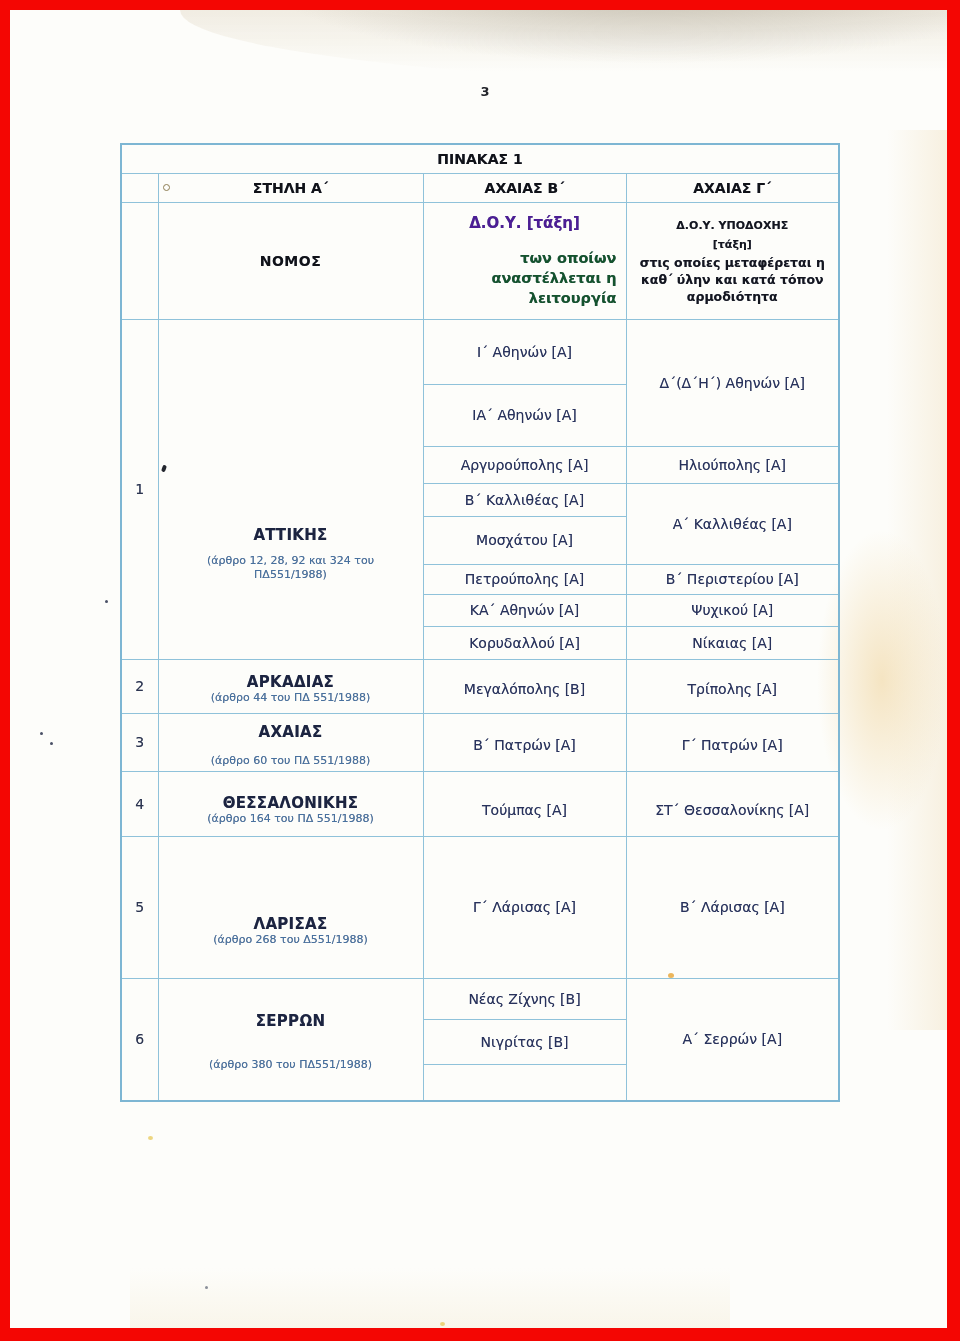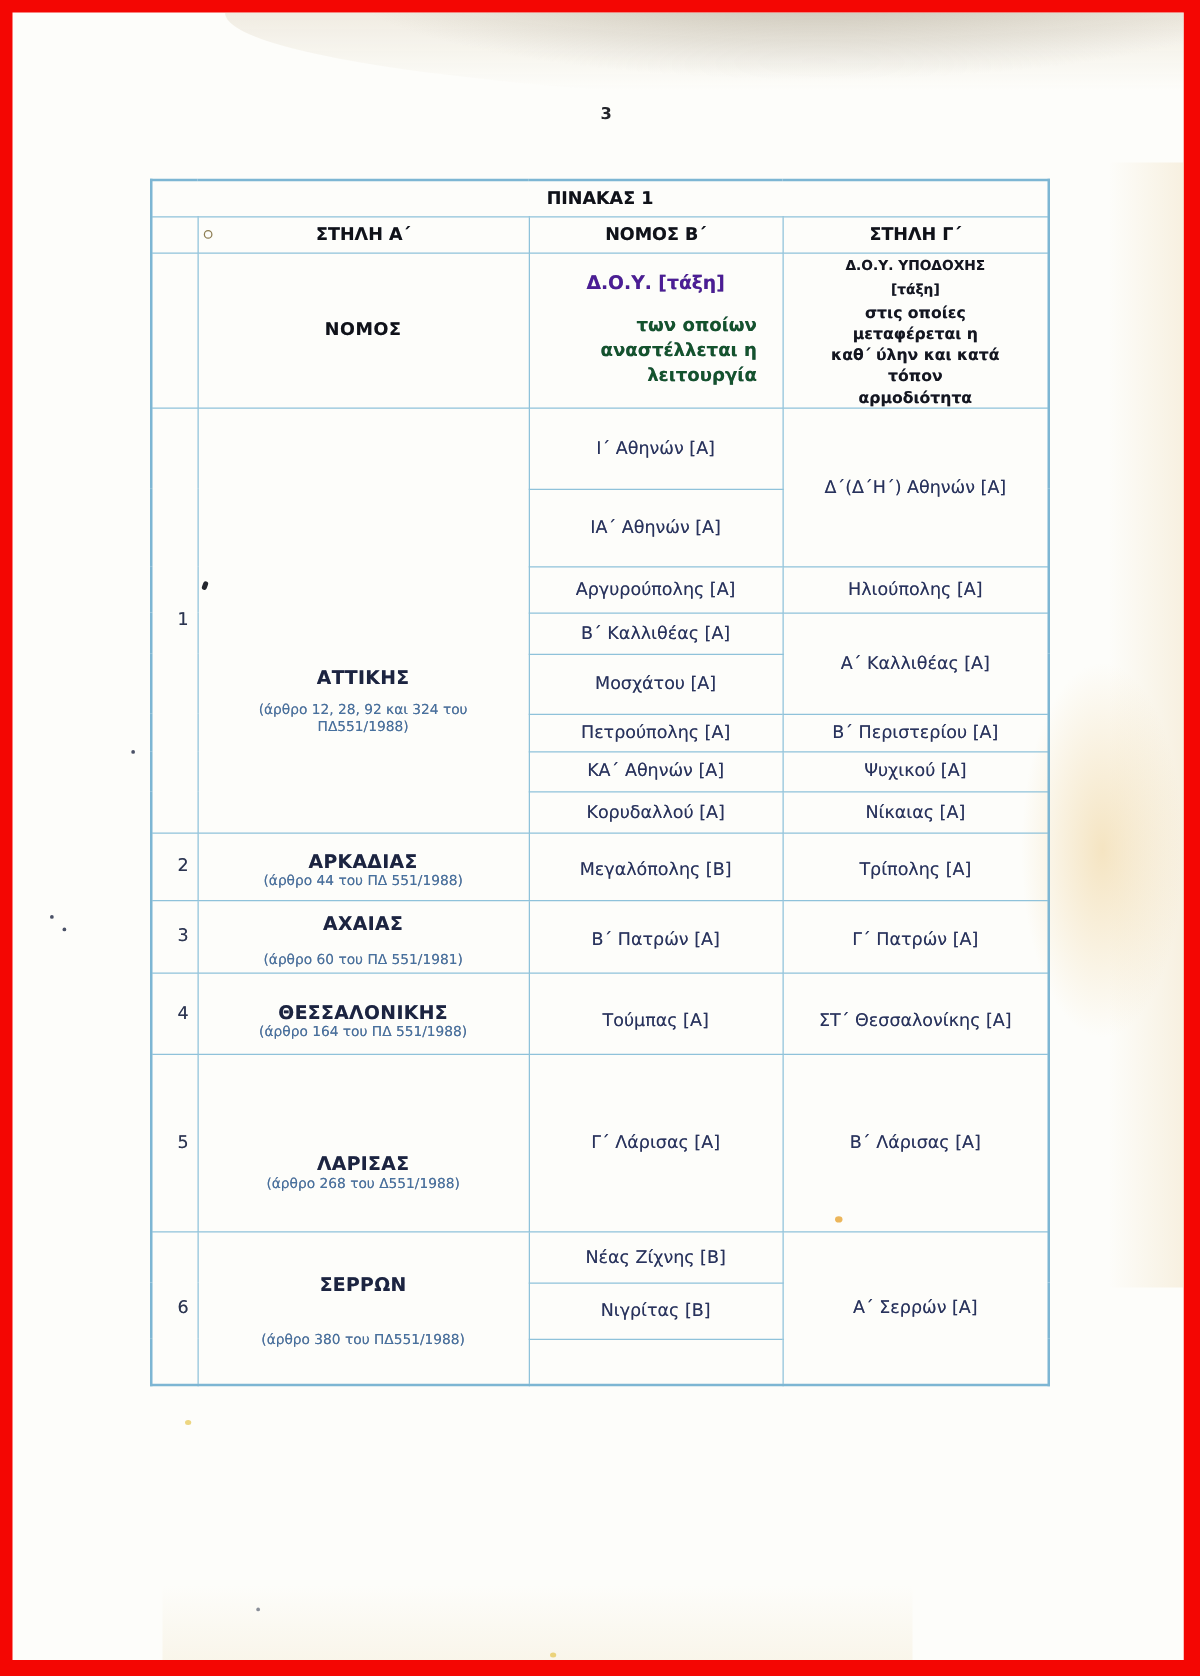--- a/index.html
+++ b/index.html
@@ -56,21 +56,21 @@
   table.pinakas{
     border-collapse:collapse;table-layout:fixed;width:718px;
     border:2px solid #7db6d3;
     color:#28325c;
     text-shadow:0 0 .5px rgba(40,52,92,.55);
   }
   table.pinakas td{
     border:1px solid #8fc2da;
     text-align:center;vertical-align:middle;
     font-size:14px;
-    padding:0 20px;
+    padding:0 9px;
     overflow:hidden;
   }
   td.title-cell{font-size:15px;font-weight:bold;color:#101218;}
   td.colhdr{font-size:15px;font-weight:bold;color:#101218;}
   td.numcell{vertical-align:top;padding-top:4px;font-size:13px;color:#2c3550;}
   .hdr-b-title{font-size:15px;font-weight:bold;color:#4c1d95;display:block;margin-bottom:16px;}
   .hdr-b-line{font-size:14.5px;font-weight:bold;color:#14532d;display:block;line-height:20px;text-align:right;}
   .hdr-c-title{font-size:11px;font-weight:bold;color:#14161f;display:block;line-height:19px;}
   .hdr-c-sub{font-size:12.5px;font-weight:bold;color:#14161f;display:block;line-height:17px;}
   .hdr-c-subwrap{margin-top:14px;}
@@ -113,22 +113,22 @@
       </colgroup>
 
       <tbody>
           <tr style="height:29px">
         <td colspan="4" class="title-cell">ΠΙΝΑΚΑΣ 1</td>
       </tr>
 
       <tr style="height:29px">
         <td class="numcell"></td>
         <td class="colhdr">ΣΤΗΛΗ Α΄</td>
-        <td class="colhdr">ΝΟΜΟΣ Β΄</td>
-        <td class="colhdr">ΣΤΗΛΗ Γ΄</td>
+        <td class="colhdr">ΑΧΑΙΑΣ Β΄</td>
+        <td class="colhdr">ΑΧΑΙΑΣ Γ΄</td>
       </tr>
 
       <tr style="height:117px">
         <td class="numcell"></td>
         <td class="nomos-hdr">ΝΟΜΟΣ</td>
         <td>
           <span class="hdr-b-title">Δ.Ο.Υ. [τάξη]</span>
           <span class="hdr-b-line">των οποίων</span>
           <span class="hdr-b-line">αναστέλλεται η</span>
           <span class="hdr-b-line">λειτουργία</span>
@@ -188,21 +188,21 @@
           <span class="article">(άρθρο 44 του ΠΔ 551/1988)</span>
         </td>
         <td class="va-top pt6">Μεγαλόπολης [Β]</td>
         <td class="va-top pt6">Τρίπολης [Α]</td>
       </tr>
 
       <tr style="height:58px">
         <td class="numcell">3</td>
         <td class="va-top pt6">
           <span class="nomos-name">ΑΧΑΙΑΣ</span>
-          <span class="article" style="margin-top:13px">(άρθρο 60 του ΠΔ 551/1981)</span>
+          <span class="article" style="margin-top:13px">(άρθρο 60 του ΠΔ 551/1988)</span>
         </td>
         <td class="va-top pt6">Β΄ Πατρών [Α]</td>
         <td class="va-top pt6">Γ΄ Πατρών [Α]</td>
       </tr>
 
       <tr style="height:65px">
         <td class="numcell">4</td>
         <td class="va-top pt13">
           <span class="nomos-name">ΘΕΣΣΑΛΟΝΙΚΗΣ</span>
           <span class="article">(άρθρο 164 του ΠΔ 551/1988)</span>

